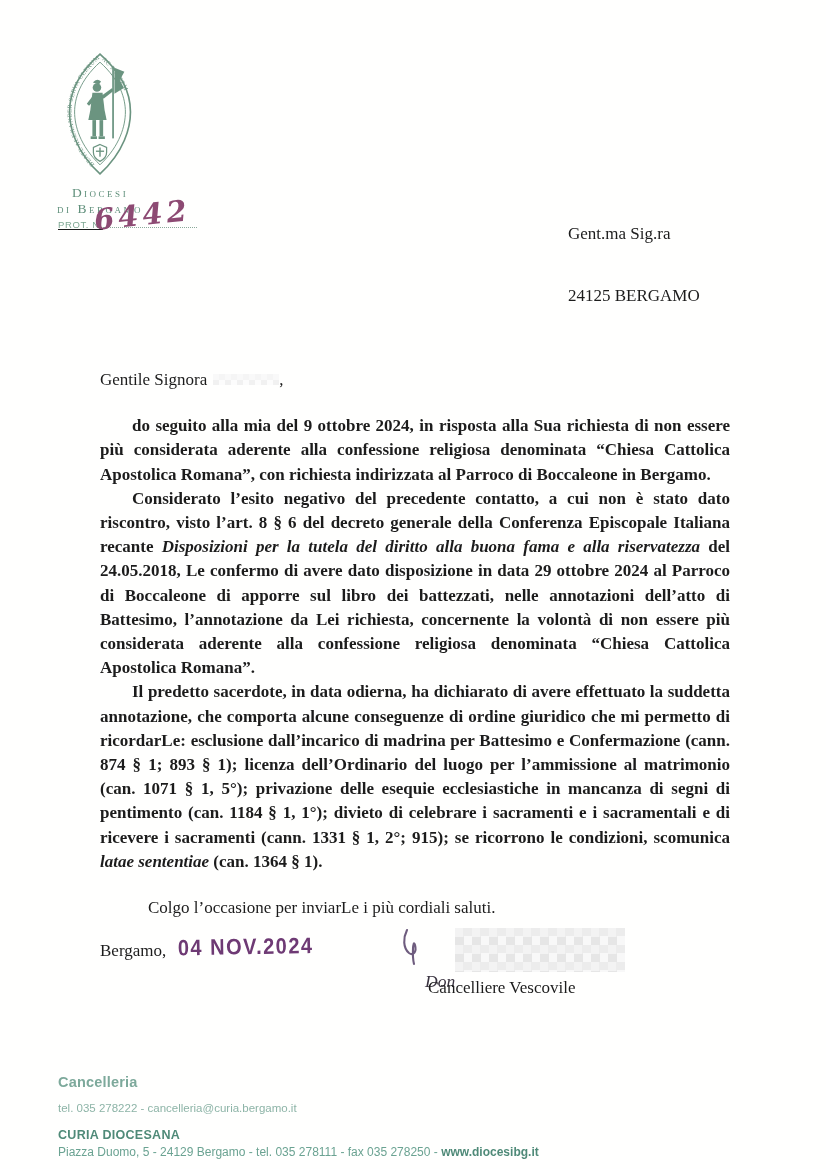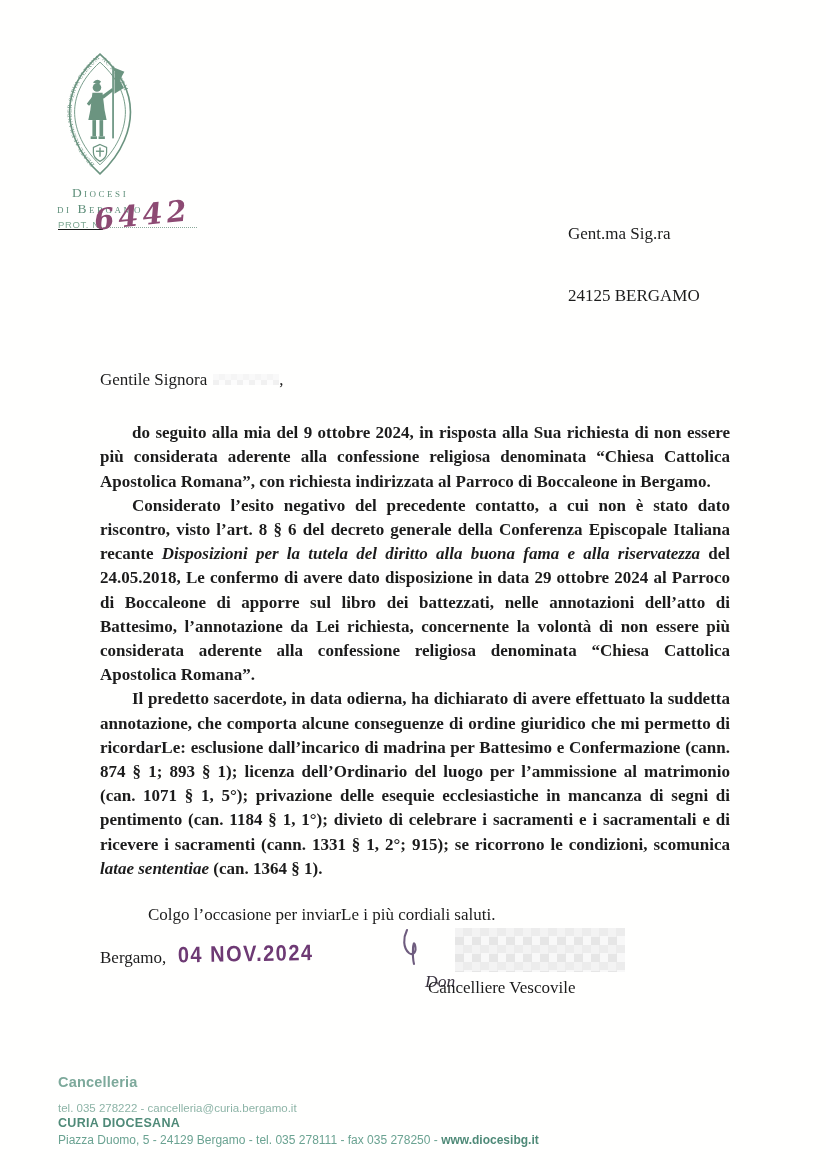--- a/index.html
+++ b/index.html
@@ -22,21 +22,21 @@
     font-family:"DejaVu Serif",serif;font-style:italic;font-weight:bold;
     font-size:29px;color:#8d4a73;letter-spacing:4px;transform:rotate(-6deg);}
 
   
   .recipient{position:absolute;left:568px;top:224px;font-size:17px;line-height:20px;}
   .recipient-line2{margin-top:42px;}
 
   
   .letter{position:absolute;left:100px;top:368px;width:630px;
     font-size:17px;line-height:24.2px;text-align:justify;}
-  .salutation{text-align:left;margin-bottom:29px;}
+  .salutation{text-align:left;margin-bottom:22px;}
   .redact-inline{display:inline-block;width:66px;height:11px;margin-left:6px;
     background:conic-gradient(#f5f5f5 25%, #fcfcfc 0 50%, #f1f1f1 0 75%, #f9f9f9 0);
     background-size:12px 12px;}
   .para{margin:0;text-indent:32px;font-weight:bold;}
   .closing{margin-top:22px;text-indent:48px;text-align:left;}
   .dateline{margin-top:17px;text-align:left;}
   .stamp{display:inline-block;margin-left:12px;
     font-family:"Liberation Sans",sans-serif;font-weight:800;font-size:20px;
     color:#6e3a74;letter-spacing:1.5px;transform:rotate(-1deg) scaleY(1.12);
     transform-origin:left bottom;}
@@ -47,21 +47,21 @@
   .sig-prefix{position:absolute;left:27px;top:32px;font-style:italic;font-size:17.5px;color:#3a3340;margin-top:23px;}
   .sig-redact{position:absolute;left:57px;top:12px;width:170px;height:44px;
     background:conic-gradient(#ececec 25%, #f8f8f8 0 50%, #e6e6e6 0 75%, #f3f3f3 0);
     background-size:17px 17px;}
   .sig-role{position:absolute;left:30px;top:62px;font-size:17px;white-space:nowrap;}
 
   
   .footer{position:absolute;left:58px;top:1058px;font-family:"Liberation Sans",sans-serif;}
   .f-office{color:#7da99b;font-weight:bold;font-size:14.5px;letter-spacing:0.2px;margin-top:16px;}
   .f-contact{color:#8db4a7;font-size:11.5px;margin-top:12px;}
-  .f-curia{color:#4f8a78;font-weight:bold;font-size:12.5px;margin-top:2px;letter-spacing:0.3px;}
+  .f-curia{color:#4f8a78;font-weight:bold;font-size:12.5px;margin-top:14px;letter-spacing:0.3px;}
   .f-address{color:#6ba392;font-size:12px;margin-top:3px;}
   .f-site{font-weight:bold;color:#4f8a78;}
 </style>
 </head>
 <body>
 
 <div class="page">
 
   <div class="seal-block">
     <svg width="92" height="128" viewBox="0 0 88 126">

